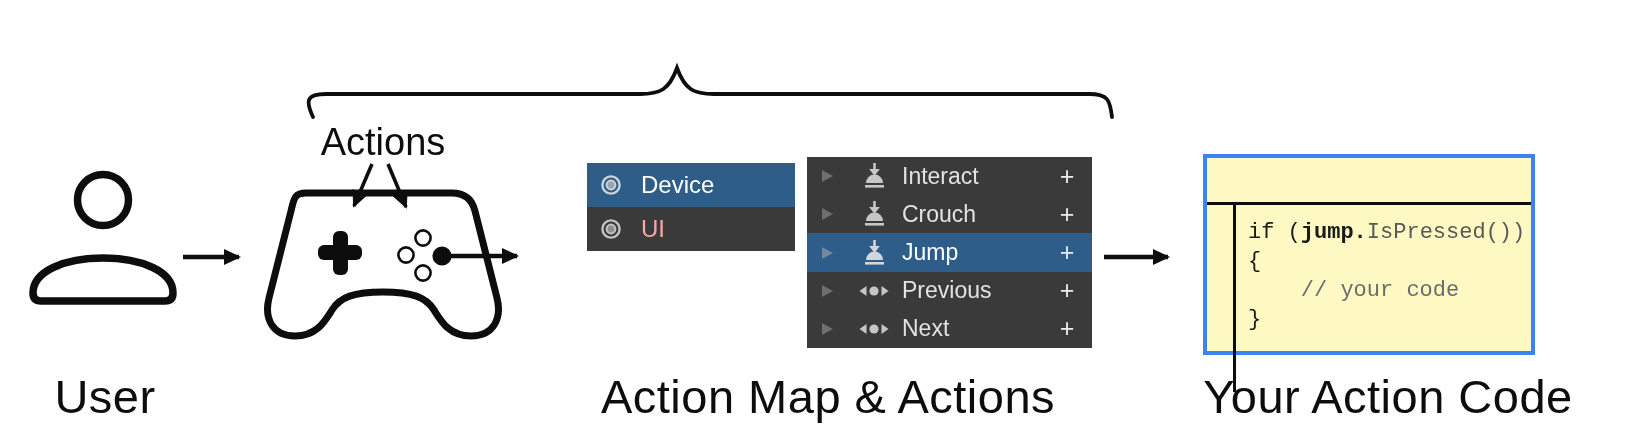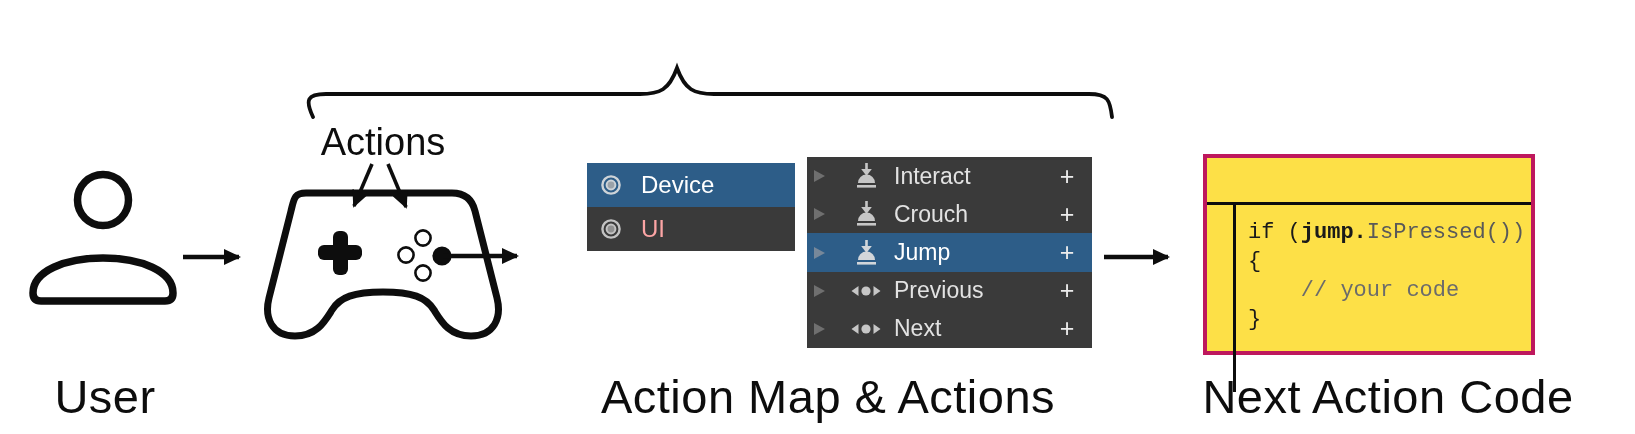--- a/index.html
+++ b/index.html
@@ -28,36 +28,36 @@
   .map-row{
     height:44px;display:flex;align-items:center;padding-left:13px;box-sizing:border-box;
     background:var(--panel-dark);color:#fca5a5;font-size:24px;
   }
   .map-row.selected{background:var(--selection-blue);color:#ffffff;}
   .map-row .mapicon{width:22px;height:22px;margin-right:19px;flex:none;}
 
   
   #actions-panel{left:807px;top:157px;width:285px;height:191px;display:flex;flex-direction:column;}
   .action-row{
-    flex:1;display:flex;align-items:center;padding-left:6px;box-sizing:border-box;
+    flex:1;display:flex;align-items:center;padding-left:14px;box-sizing:border-box;
     background:var(--panel-dark);color:#e2e2e2;font-size:23px;
   }
   .action-row.selected{background:var(--selection-blue);color:#ffffff;}
   .action-row .fold{width:13px;height:14px;margin-right:25px;flex:none;}
   .action-row .cicon{width:30px;display:flex;justify-content:center;margin-right:13px;flex:none;}
   .action-row .alabel{flex:1;}
   .action-row .plus{
     flex:none;width:34px;text-align:center;margin-right:8px;
     font-size:25px;font-weight:300;color:#ececec;
   }
 
   
   #code-window{
     left:1203px;top:154px;width:332px;height:201px;box-sizing:border-box;
-    border:4px solid #be185d;background:#fde047;display:flex;flex-direction:column;
+    border:4px solid #3b82f6;background:#fef9c3;display:flex;flex-direction:column;
   }
   #code-titlebar{height:44px;border-bottom:3px solid #0d0d0d;flex:none;}
   #code-body{flex:1;display:flex;}
   #code-gutter{width:26px;border-right:3px solid #0d0d0d;flex:none;}
   #code-text{
     padding:13px 0 0 12px;font-family:"Liberation Mono","DejaVu Sans Mono",monospace;
     font-size:22px;line-height:29px;color:#1a1a1a;white-space:pre;
   }
   #code-text .b{font-weight:bold;}
   #code-text .member{color:var(--member-gray);}
@@ -110,21 +110,21 @@
 
     <line x1="1104" y1="257" x2="1168" y2="257" stroke="#0d0d0d" stroke-width="4.5" marker-end="url(#ah)"></line>
 
     <path d="M 313,117 C 305,100 307,94 326,94 L 640,94 C 660,94 669,90 677,68
              C 685,90 694,94 714,94 L 1089,94 C 1108,94 1110,100 1112,117" fill="none" stroke="#0d0d0d" stroke-width="3.8" stroke-linecap="round"></path>
   </svg>
 
   <div class="small-label" style="left:383px;top:121px;">Actions</div>
   <div class="stage-label" style="left:105px;top:369px;">User</div>
   <div class="stage-label" style="left:828px;top:369px;">Action Map &amp; Actions</div>
-  <div class="stage-label" style="left:1388px;top:369px;">Next Action Code</div>
+  <div class="stage-label" style="left:1388px;top:369px;">Your Action Code</div>
 
   <div id="action-maps-panel" class="abs">
     <div class="map-row selected">
       <svg class="mapicon" viewBox="0 0 22 22">
         <circle cx="11" cy="11" r="8.6" fill="none" stroke="#cdd3d8" stroke-width="2.4"></circle>
         <circle cx="11" cy="11" r="4.4" fill="#9aa2a9" stroke="#cdd3d8" stroke-width="2"></circle>
       </svg>
       <span>Device</span>
     </div>
     <div class="map-row">

